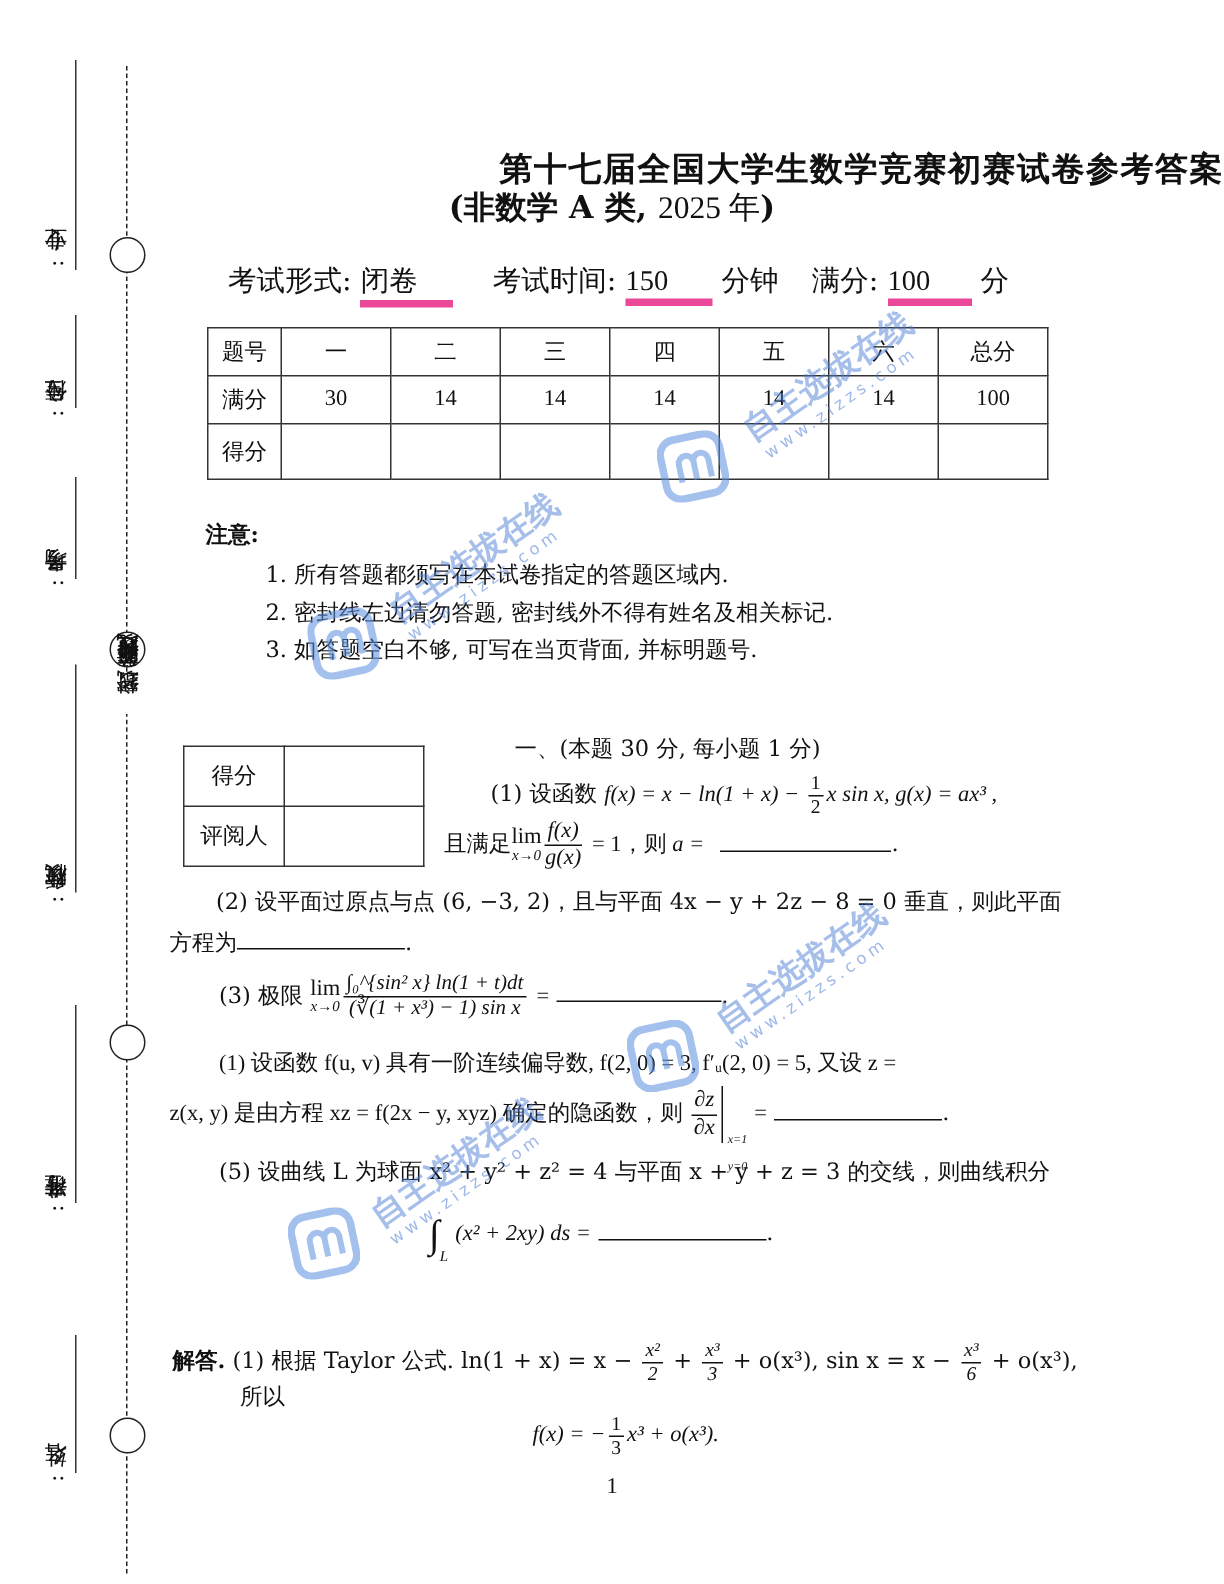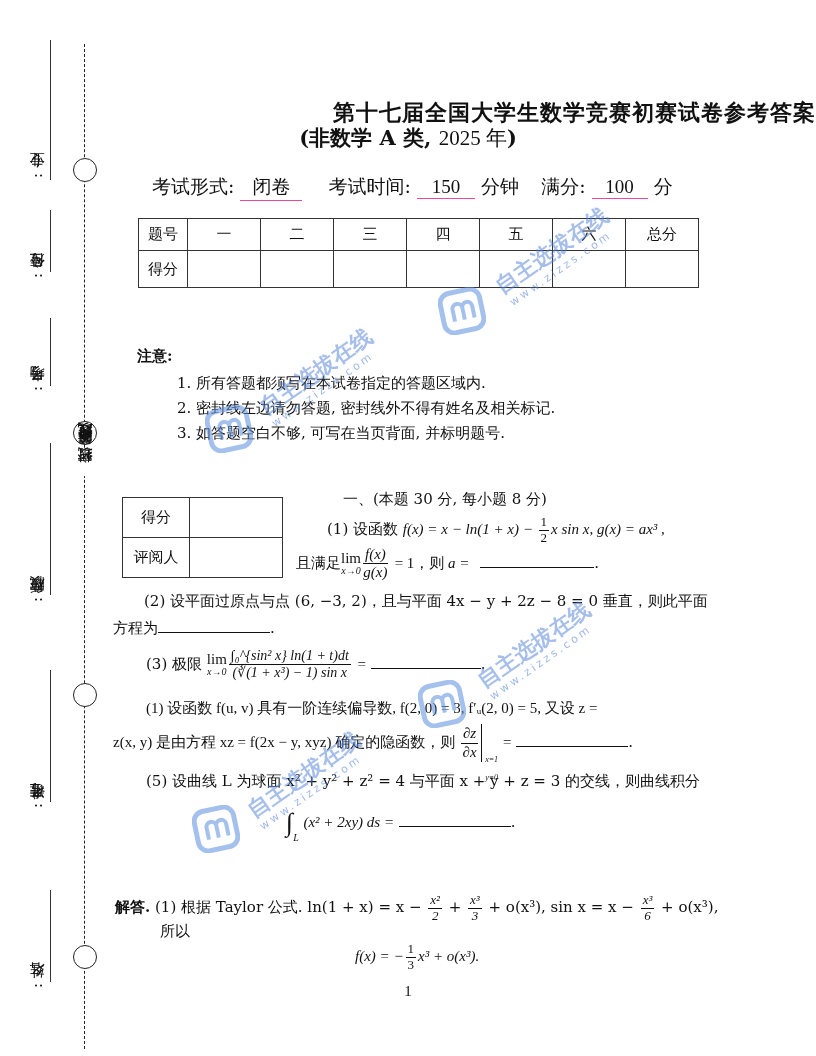--- a/index.html
+++ b/index.html
@@ -20,21 +20,21 @@
                 font-size:15px; letter-spacing:1px; white-space:nowrap; }
   .seal-text { position:absolute; left:76px; writing-mode:vertical-rl; transform:rotate(180deg);
                font-size:15px; letter-spacing:1px; white-space:nowrap; background:#fff; }
 
   
   .title { left:0; width:816px; top:98px; text-align:right; font-size:22px; font-weight:bold; letter-spacing:1px; }
   .subtitle { left:0; width:816px; top:124px; text-align:center; font-size:21px; font-weight:bold; }
   .subtitle .nb { font-weight:normal; }
 
   .exam-info { left:152px; top:174px; font-size:19px; white-space:nowrap; }
-  .exam-info .u { display:inline-block; border-bottom:1px solid #ec4899; text-align:center; }
+  .exam-info .u { display:inline-block; border-bottom:5px solid #ec4899; }
 
   
   table.score { position:absolute; left:138px; top:218px; border-collapse:collapse; font-size:15px; }
   table.score td { border:1.2px solid #333; text-align:center; height:31px; padding:0; }
   table.score tr:last-child td { height:36px; }
   table.score td.hd { width:48px; }
 
   .notes-title { left:137px; top:347px; font-size:15px; font-weight:bold; }
   .note { left:177px; font-size:15px; white-space:nowrap; }
 
@@ -109,20 +109,30 @@
     <td class="hd">题号</td>
     <td style="width:72px">一</td>
     <td style="width:72px">二</td>
     <td style="width:72px">三</td>
     <td style="width:72px">四</td>
     <td style="width:72px">五</td>
     <td style="width:72px">六</td>
     <td style="width:72px">总分</td>
   </tr>
   <tr>
+    <td class="hd">满分</td>
+    <td>30</td>
+    <td>14</td>
+    <td>14</td>
+    <td>14</td>
+    <td>14</td>
+    <td>14</td>
+    <td>100</td>
+  </tr>
+  <tr>
     <td class="hd">得分</td>
     <td></td>
     <td></td>
     <td></td>
     <td></td>
     <td></td>
     <td></td>
     <td></td>
   </tr>
 </tbody>
@@ -139,21 +149,21 @@
     <td class="l">得分</td>
     <td class="r"></td>
   </tr>
   <tr>
     <td class="l">评阅人</td>
     <td class="r"></td>
   </tr>
 </tbody>
   </table>
 
-<div class="abs txt" style="left:343px;top:490px;">一、(本题 30 分, 每小题 8 分)</div>
+<div class="abs txt" style="left:343px;top:490px;">一、(本题 30 分, 每小题 1 分)</div>
 
 <div class="abs txt" style="left:327px;top:515px;">
   <span>(1) 设函数 </span><span class="math">f(x) = x − ln(1 + x) − </span><span class="frac math up" style="font-size:13px;"><span class="num">1</span><span>2</span></span><span class="math">x sin x, g(x) = ax³ ,</span>
 </div>
 <div class="abs txt" style="left:296px;top:546px;">
   <span>且满足</span><span class="lim serif"><span>lim</span><span class="sub">x→0</span></span><span class="frac math"><span class="num">f(x)</span><span>g(x)</span></span>
   <span class="serif">= 1，则 </span><span class="math">a =</span>
   <span class="blank" style="width:114px;margin-left:6px;"></span><span>.</span>
 </div>
 

